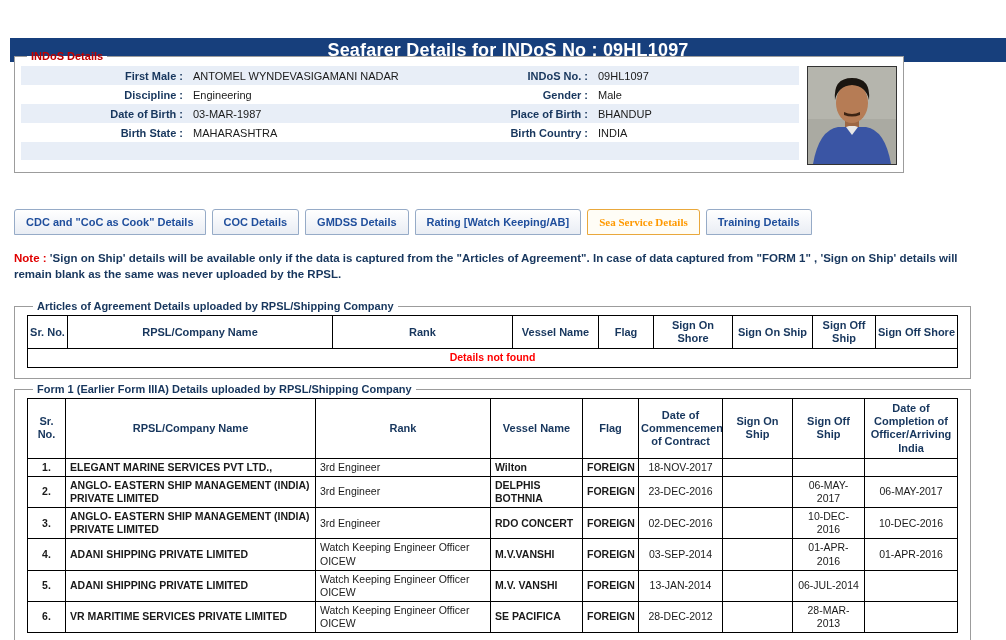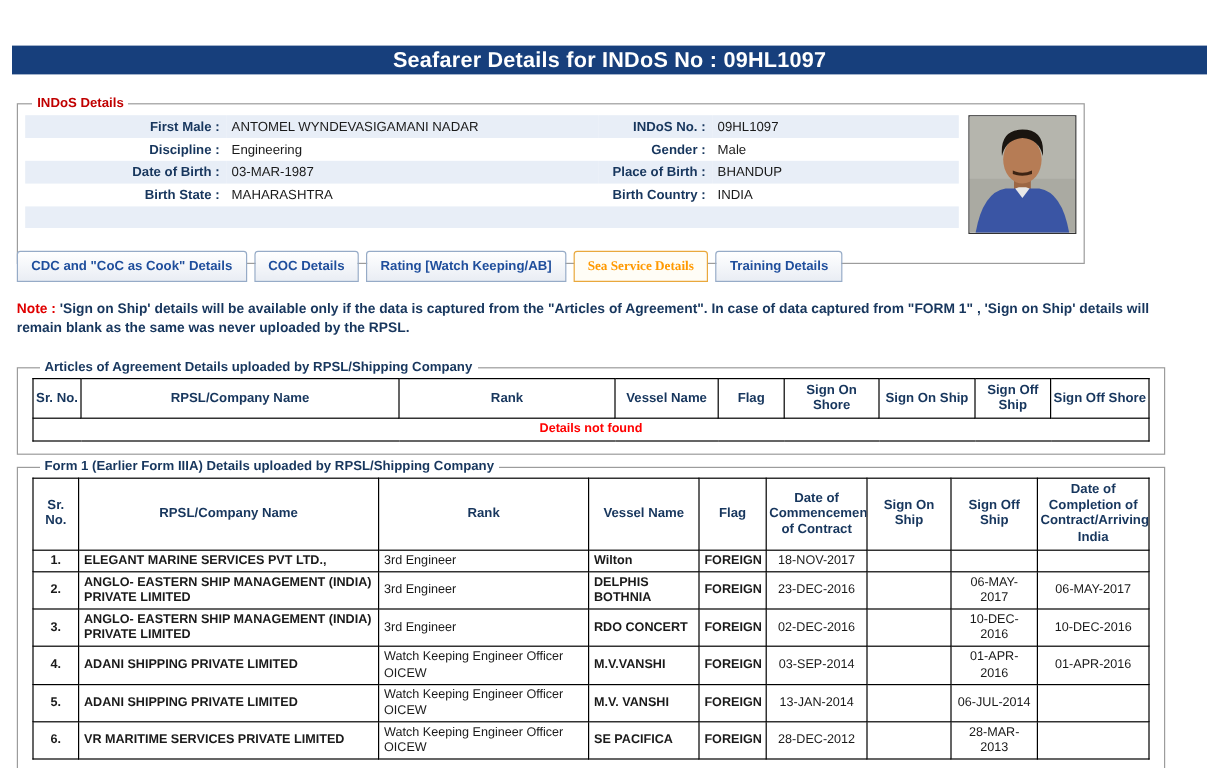--- a/index.html
+++ b/index.html
@@ -16,21 +16,21 @@
     text-align:center; line-height:24px; letter-spacing:.2px;
   }
 
   
   fieldset { border:1px solid #9c9c9c; background:#ffffff; }
   legend { font-size:11px; font-weight:bold; padding:0 4px; margin-left:6px; }
   .legend-red  { color:#c00000; }
   .legend-navy { color:#17365d; }
 
   
-  .fs-indos { position:absolute; top:80px; left:14px; width:808px; padding:4px 6px 24px 6px; }
+  .fs-indos { position:absolute; top:50px; left:14px; width:808px; padding:4px 6px 7px 6px; }
   .indos-inner { display:flex; align-items:flex-start; }
   table.details { border-collapse:collapse; width:778px; }
   table.details td { height:19px; font-size:11px; vertical-align:middle; }
   table.details .lbl { color:#17365d; font-weight:bold; text-align:right; padding-right:6px; white-space:nowrap; }
   table.details .val { color:#1a1a1a; padding-left:4px; white-space:nowrap; }
   tr.stripe { background:#e8eef7; }
   tr.filler td { height:18px; }
   .photo-wrap { margin-left:8px; border:1px solid #333; width:90px; height:99px; line-height:0; }
 
   
@@ -121,20 +121,21 @@
         <path d="M5 97 Q11 63 30 60 L58 60 Q77 63 83 97 Z" fill="#3a55a4"></path>
         <path d="M38 60 L44 68 L50 60 L47 59 L41 59 Z" fill="#e8e8e8"></path>
       </svg>
     </div>
   </div>
 </fieldset>
 
 <div class="tabs">
   <div class="tab">CDC and "CoC as Cook" Details</div>
   <div class="tab">COC Details</div>
+  <div class="tab">GMDSS Details</div>
   <div class="tab">Rating [Watch Keeping/AB]</div>
   <div class="tab active">Sea Service Details</div>
   <div class="tab">Training Details</div>
 </div>
 
 <div class="note">
   <span class="red">Note :</span>
   <span>'Sign on Ship' details will be available only if the data is captured from the "Articles of Agreement". In case of data captured from "FORM 1" , 'Sign on Ship' details will remain blank as the same was never uploaded by the RPSL.</span>
 </div>
 
@@ -190,21 +191,21 @@
     <thead>
       <tr>
         <th>Sr. No.</th>
         <th>RPSL/Company Name</th>
         <th>Rank</th>
         <th>Vessel Name</th>
         <th>Flag</th>
         <th>Date of Commencement of Contract</th>
         <th>Sign On Ship</th>
         <th>Sign Off Ship</th>
-        <th>Date of Completion of Contract/Arriving India</th>
+        <th>Date of Completion of Officer/Arriving India</th>
       </tr>
     </thead>
     <tbody>
       <tr>
         <td class="c-sr">1.</td>
         <td class="c-company">ELEGANT MARINE SERVICES PVT LTD.,</td>
         <td class="c-rank">3rd Engineer</td>
         <td class="c-vessel">Wilton</td>
         <td class="c-flag">FOREIGN</td>
         <td class="c-date">18-NOV-2017</td>

